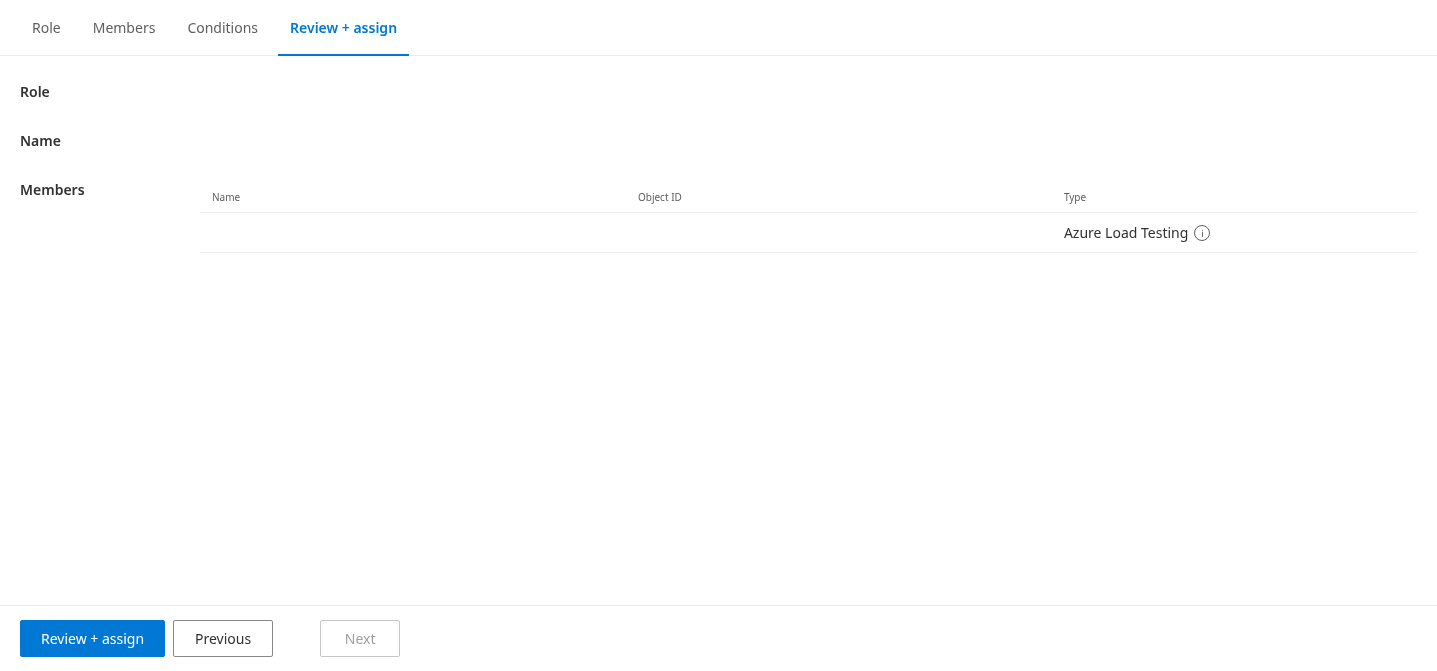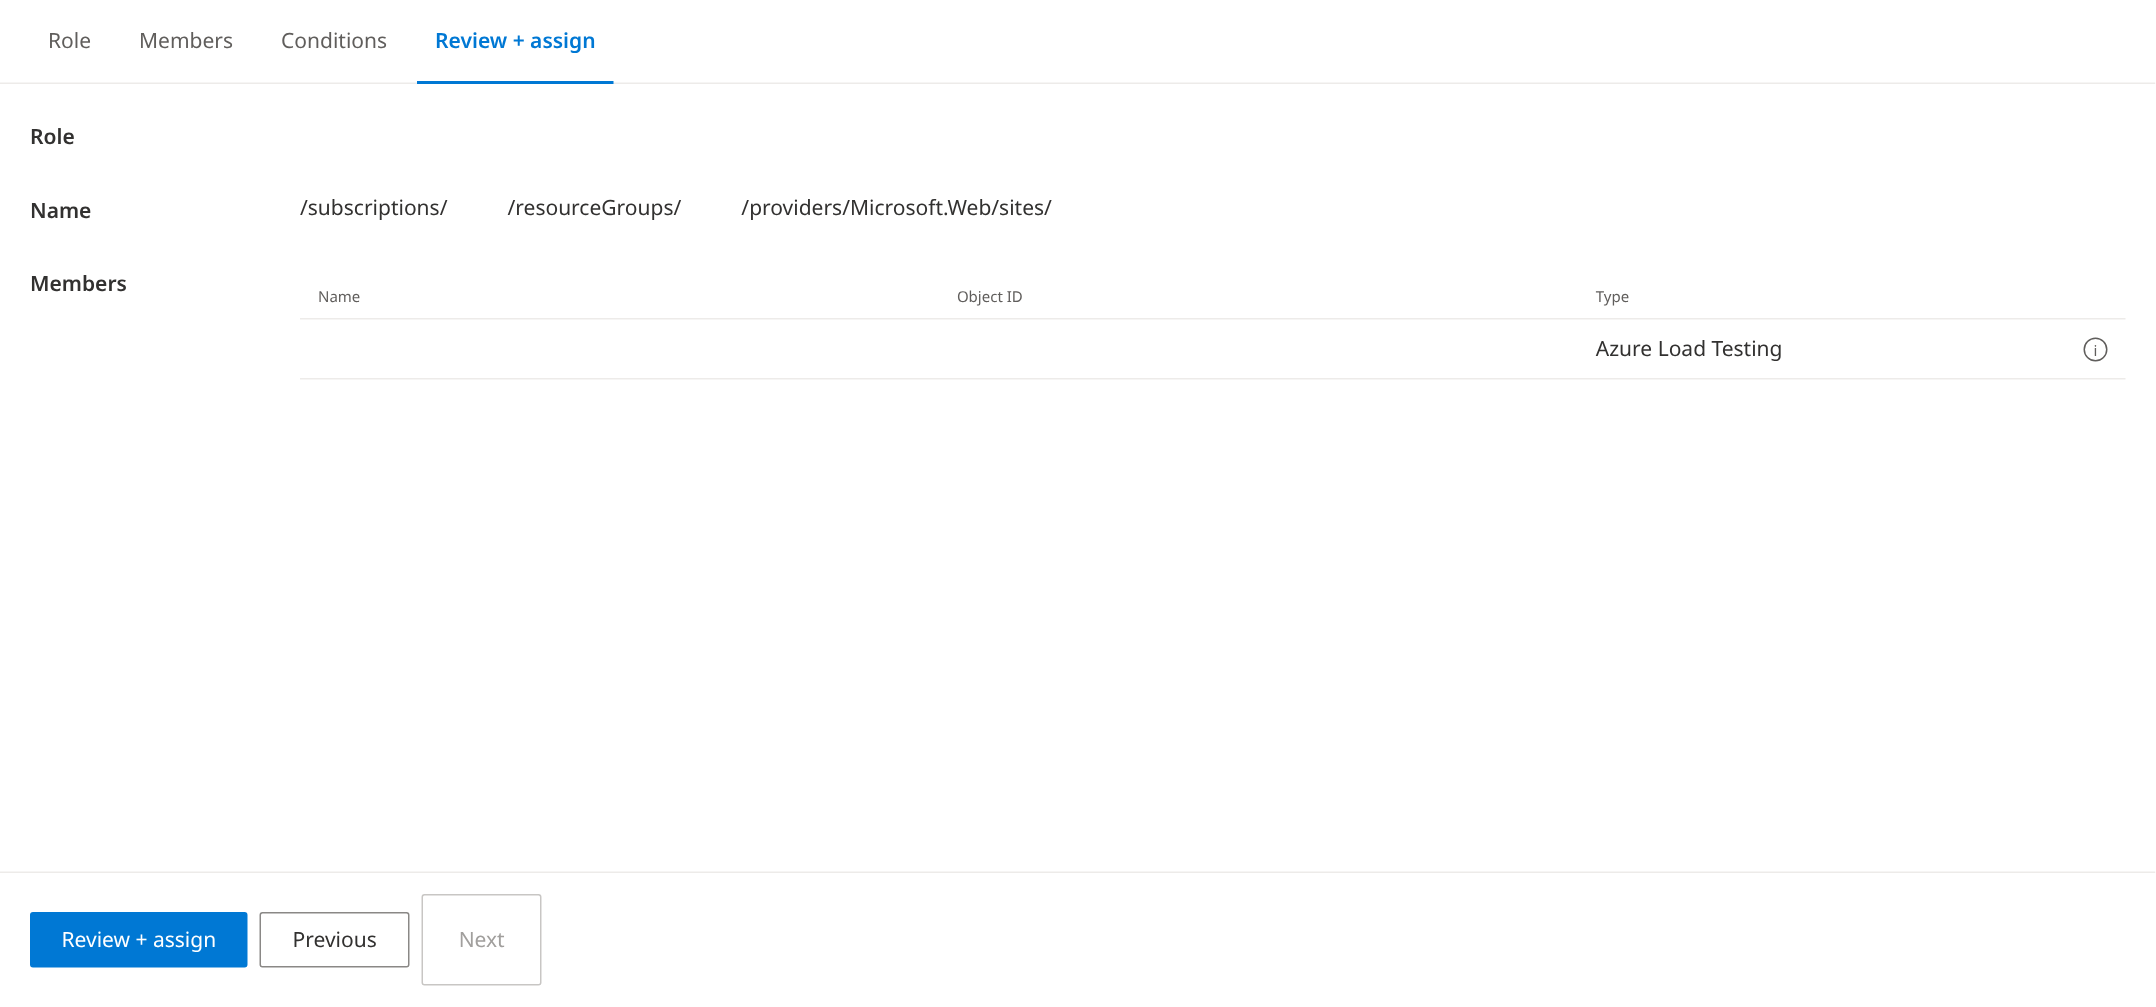--- a/index.html
+++ b/index.html
@@ -134,21 +134,20 @@
       padding: 10px 12px;
       font-size: 14px;
       color: #323130;
       border-bottom: 1px solid #edebe9;
     }
 
     .type-cell {
       display: flex;
       align-items: center;
       gap: 6px;
-      justify-content: space-between;
     }
 
     .info-icon {
       width: 16px;
       height: 16px;
       border-radius: 50%;
       border: 1px solid #605e5c;
       display: inline-flex;
       align-items: center;
       justify-content: center;
@@ -190,26 +189,27 @@
       cursor: pointer;
       border-radius: 2px;
       font-family: inherit;
       min-width: 100px;
     }
 
     .btn-disabled {
       background: #ffffff;
       color: #a19f9d;
       border: 1px solid #c8c6c4;
-      padding: 20px 20px;
+      padding: 8px 20px;
       font-size: 14px;
       cursor: not-allowed;
       border-radius: 2px;
       font-family: inherit;
       min-width: 80px;
+      margin-left: 39px;
     }
 
     .col-name {
       width: 35%;
     }
 
     .col-objectid {
       width: 35%;
     }
 
@@ -243,25 +243,20 @@
   </div>
 
   <div class="form-content">
 
     <div class="form-row">
       <div class="form-label">Role</div>
     </div>
 
     <div class="form-row">
       <div class="form-label">Name</div>
-      <div class="scope-values">
-        <span class="scope-part">/subscriptions/</span>
-        <span class="scope-part">/resourceGroups/</span>
-        <span class="scope-part">/providers/Microsoft.Web/sites/</span>
-      </div>
     </div>
 
     <div class="form-row">
       <div class="form-label">Members</div>
       <div class="members-section">
         <table class="members-table">
           <thead>
             <tr>
               <th class="col-name">Name</th>
               <th class="col-objectid">Object ID</th>

